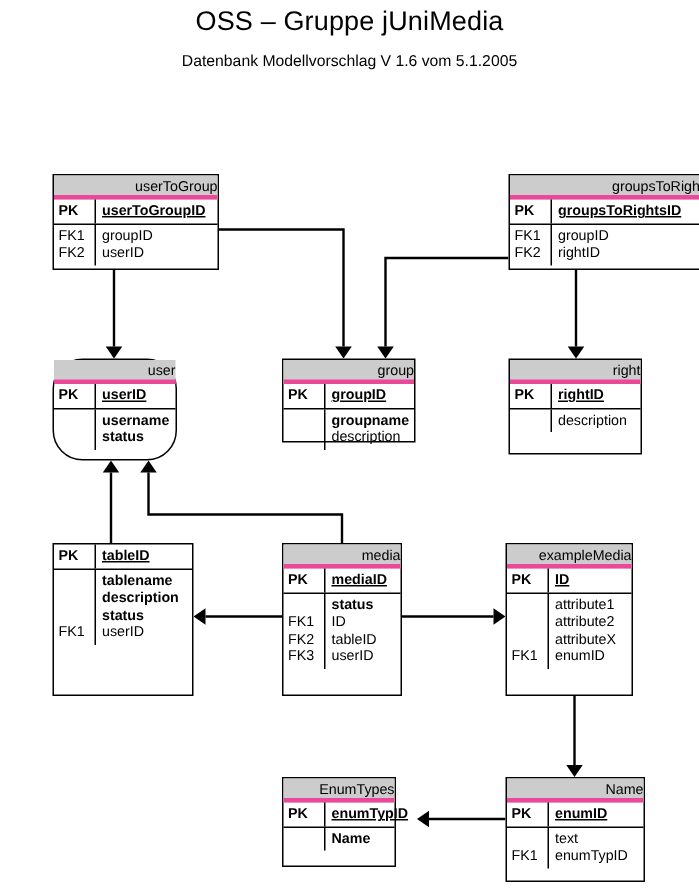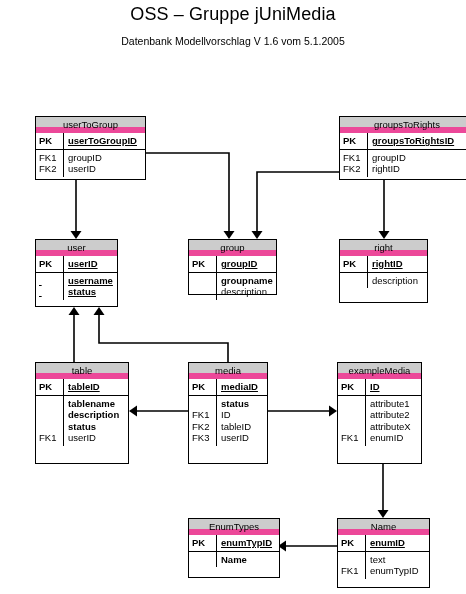--- a/index.html
+++ b/index.html
@@ -44,22 +44,22 @@
     font-size: 10.5px;
   }
   .entity {
     position: absolute;
     border: 1px solid #000000;
     background: #ffffff;
     box-sizing: border-box;
   }
   .ent-header {
     background: #cccccc;
-    border-bottom: 6px solid #ec4899;
-    text-align: center;
+    border-bottom: 3px solid #ec4899;
+    text-align: right;
     font-size: 9.5px;
     line-height: 15px;
     height: 16px;
     box-sizing: border-box;
   }
   .ent-section {
     display: flex;
     box-sizing: border-box;
   }
   .ent-section.pk-section {
@@ -166,31 +166,31 @@
           <div class="col-key">
             <div class="row">FK1</div>
             <div class="row">FK2</div>
           </div>
           <div class="col-attr">
             <div class="row">groupID</div>
             <div class="row">rightID</div>
           </div>
         </div>
       </div>
-      <div class="entity" style="left: 35px; top: 239px; width: 83px; height: 68px;">
+      <div class="entity" style="left: 35px; top: 239px; width: 83px; height: 68px; border-radius: 20px;">
         <div class="ent-header">user</div>
         <div class="ent-section pk-section">
           <div class="col-key">
             <div class="row b">PK</div>
           </div>
           <div class="col-attr">
             <div class="row b u">userID</div>
           </div>
         </div>
-        <div class="ent-section" style="flex: 1 1 0%; text-decoration: underline;">
+        <div class="ent-section" style="flex: 1 1 0%;">
           <div class="col-key">
             <div class="row key-pad">&nbsp;</div>
             <div class="row key-pad">&nbsp;</div>
           </div>
           <div class="col-attr">
             <div class="row b">username</div>
             <div class="row b">status</div>
           </div>
         </div>
       </div>
@@ -228,21 +228,20 @@
         <div class="ent-section" style="flex: 1 1 0%;">
           <div class="col-key">
             <div class="row key-pad">&nbsp;</div>
           </div>
           <div class="col-attr">
             <div class="row">description</div>
           </div>
         </div>
       </div>
       <div class="entity" style="left: 35px; top: 362px; width: 94px; height: 102px;">
-        <div class="ent-header">table</div>
         <div class="ent-section pk-section">
           <div class="col-key">
             <div class="row b">PK</div>
           </div>
           <div class="col-attr">
             <div class="row b u">tableID</div>
           </div>
         </div>
         <div class="ent-section" style="flex: 1 1 0%;">
           <div class="col-key">
@@ -302,21 +301,21 @@
             <div class="row">FK1</div>
           </div>
           <div class="col-attr">
             <div class="row">attribute1</div>
             <div class="row">attribute2</div>
             <div class="row">attributeX</div>
             <div class="row">enumID</div>
           </div>
         </div>
       </div>
-      <div class="entity" style="left: 188px; top: 518px; width: 92px; height: 60px;">
+      <div class="entity" style="left: 188px; top: 518px; width: 76px; height: 60px;">
         <div class="ent-header">EnumTypes</div>
         <div class="ent-section pk-section">
           <div class="col-key">
             <div class="row b">PK</div>
           </div>
           <div class="col-attr">
             <div class="row b u">enumTypID</div>
           </div>
         </div>
         <div class="ent-section" style="flex: 1 1 0%;">

